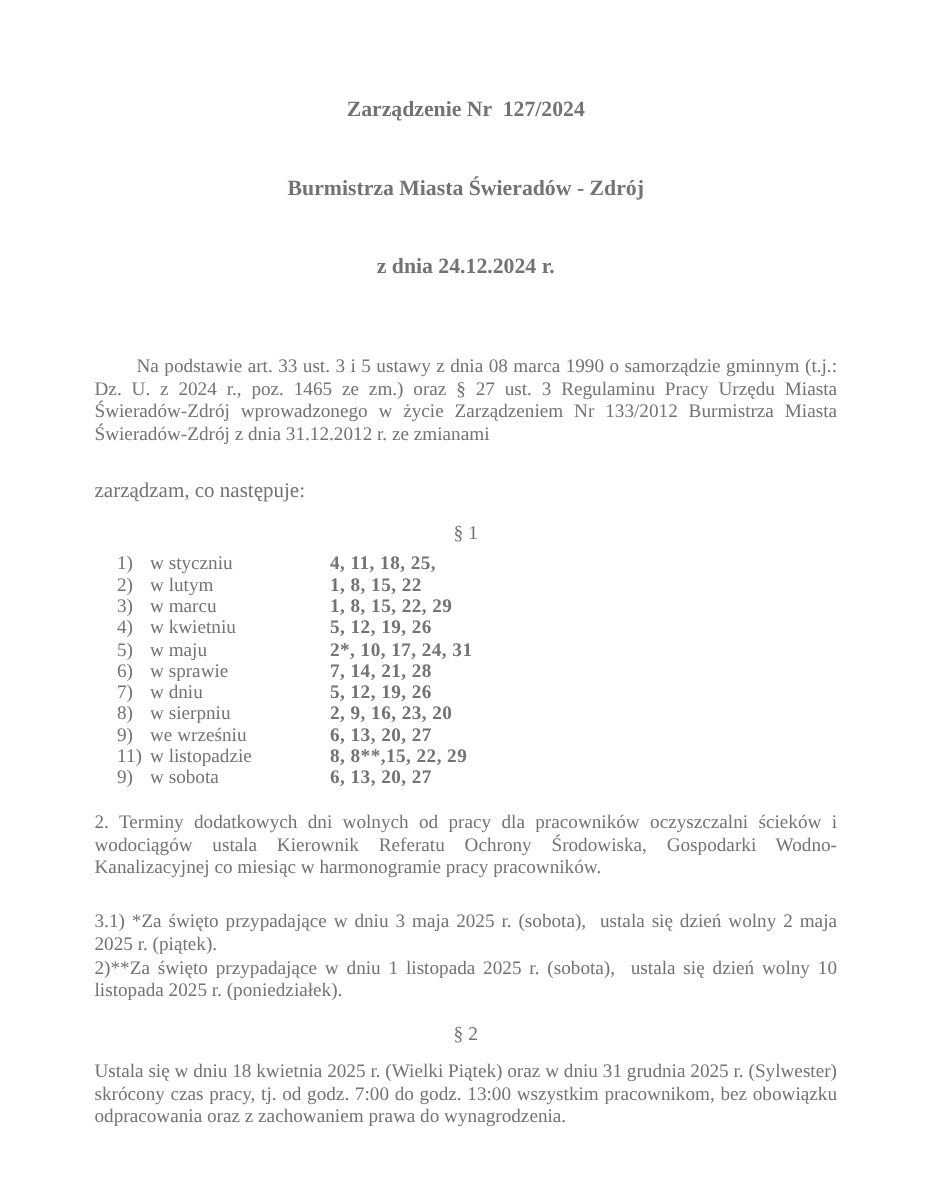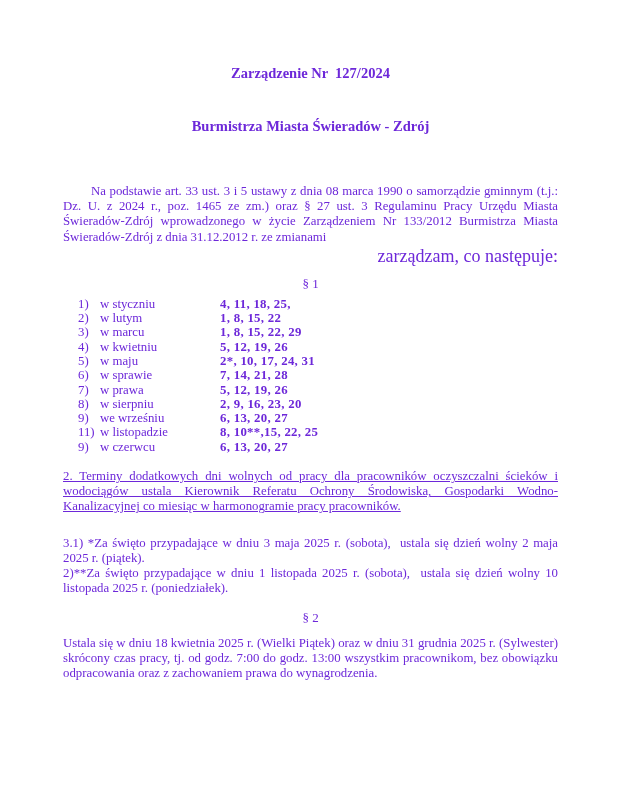--- a/index.html
+++ b/index.html
@@ -1,53 +1,54 @@
 <!DOCTYPE html>
 <html lang="pl"><head>
 <meta charset="utf-8">
 <style>
   * { margin:0; padding:0; box-sizing:border-box; }
   html, body { background:#ffffff; }
   .page {
     position:relative;
     width:618px; height:800px;
     background:#ffffff;
-    color:#6d28d9;
+    color:#737373;
     font-family:"Liberation Serif", serif;
     padding:30px 60px 0 63px;
     overflow:hidden;
   }
   .title-block { text-align:center; font-weight:bold; font-size:14.5px; line-height:17.5px; white-space:pre-wrap; }
   p.body { font-size:12.8px; line-height:15.2px; text-align:justify; }
   .prewrap { white-space:pre-wrap; }
   .subject { margin-top:13px; }
   .legal { margin-top:14px; text-indent:28px; }
-  .ordain { margin-top:4px; text-align:right; font-size:18px; line-height:15px; }
+  .ordain { margin-top:23px; text-align:left; font-size:14px; line-height:15px; }
   .sec-head { text-align:center; font-size:13px; line-height:15px; }
   .h1 { margin-top:12px; }
   .h2 { margin-top:13px; }
   .para1 { margin-top:12px; }
   .mlist { margin:6px 0 0 15px; font-size:12.8px; }
   .mrow { display:flex; line-height:14.3px; }
   .mrow .no { width:22px; }
   .mrow .lbl { width:120px; }
   .mrow .dts { font-weight:bold; letter-spacing:0.3px; }
-  .para2 { margin-top:15px;text-decoration:underline; }
+  .para2 { margin-top:15px; }
   .para3a { margin-top:21px;font-family:Liberation Serif, serif; }
   .para3b { margin-top:0; }
   .s2body { margin-top:11px; }
 </style>
 </head>
 <body>
 
 <div class="page">
 
   <div class="title-block">
     <div>Zarządzenie Nr  127/2024</div>
     <div>Burmistrza Miasta Świeradów - Zdrój</div>
+    <div>z dnia 24.12.2024 r.</div>
   </div>
 
 
   <p class="body legal">Na podstawie art. 33 ust. 3 i 5 ustawy z dnia 08 marca 1990 o samorządzie gminnym (t.j.: Dz. U. z 2024 r., poz. 1465 ze zm.) oraz § 27 ust. 3 Regulaminu Pracy Urzędu Miasta Świeradów-Zdrój wprowadzonego w życie Zarządzeniem Nr 133/2012 Burmistrza Miasta Świeradów-Zdrój z dnia 31.12.2012 r. ze zmianami</p>
 
   <p class="ordain">zarządzam, co następuje:</p>
 
   <p class="sec-head h1">§ 1</p>
 
 
@@ -77,41 +78,41 @@
       <span class="lbl">w maju</span>
       <span class="dts">2*, 10, 17, 24, 31</span>
     </div>
     <div class="mrow">
       <span class="no">6)</span>
       <span class="lbl">w sprawie</span>
       <span class="dts">7, 14, 21, 28</span>
     </div>
     <div class="mrow">
       <span class="no">7)</span>
-      <span class="lbl">w prawa</span>
+      <span class="lbl">w dniu</span>
       <span class="dts">5, 12, 19, 26</span>
     </div>
     <div class="mrow">
       <span class="no">8)</span>
       <span class="lbl">w sierpniu</span>
       <span class="dts">2, 9, 16, 23, 20</span>
     </div>
     <div class="mrow">
       <span class="no">9)</span>
       <span class="lbl">we wrześniu</span>
       <span class="dts">6, 13, 20, 27</span>
     </div>
     <div class="mrow">
       <span class="no">11)</span>
       <span class="lbl">w listopadzie</span>
-      <span class="dts">8, 10**,15, 22, 25</span>
+      <span class="dts">8, 8**,15, 22, 29</span>
     </div>
     <div class="mrow">
       <span class="no">9)</span>
-      <span class="lbl">w czerwcu</span>
+      <span class="lbl">w sobota</span>
       <span class="dts">6, 13, 20, 27</span>
     </div>
   </div>
 
   <p class="body para2">2. Terminy dodatkowych dni wolnych od pracy dla pracowników oczyszczalni ścieków i wodociągów ustala Kierownik Referatu Ochrony Środowiska, Gospodarki Wodno-Kanalizacyjnej co miesiąc w harmonogramie pracy pracowników.</p>
 
   <p class="body para3a prewrap">3.1) *Za święto przypadające w dniu 3 maja 2025 r. (sobota),  ustala się dzień wolny 2 maja 2025 r. (piątek).</p>
   <p class="body para3b prewrap">2)**Za święto przypadające w dniu 1 listopada 2025 r. (sobota),  ustala się dzień wolny 10 listopada 2025 r. (poniedziałek).</p>
 
   <p class="sec-head h2">§ 2</p>

